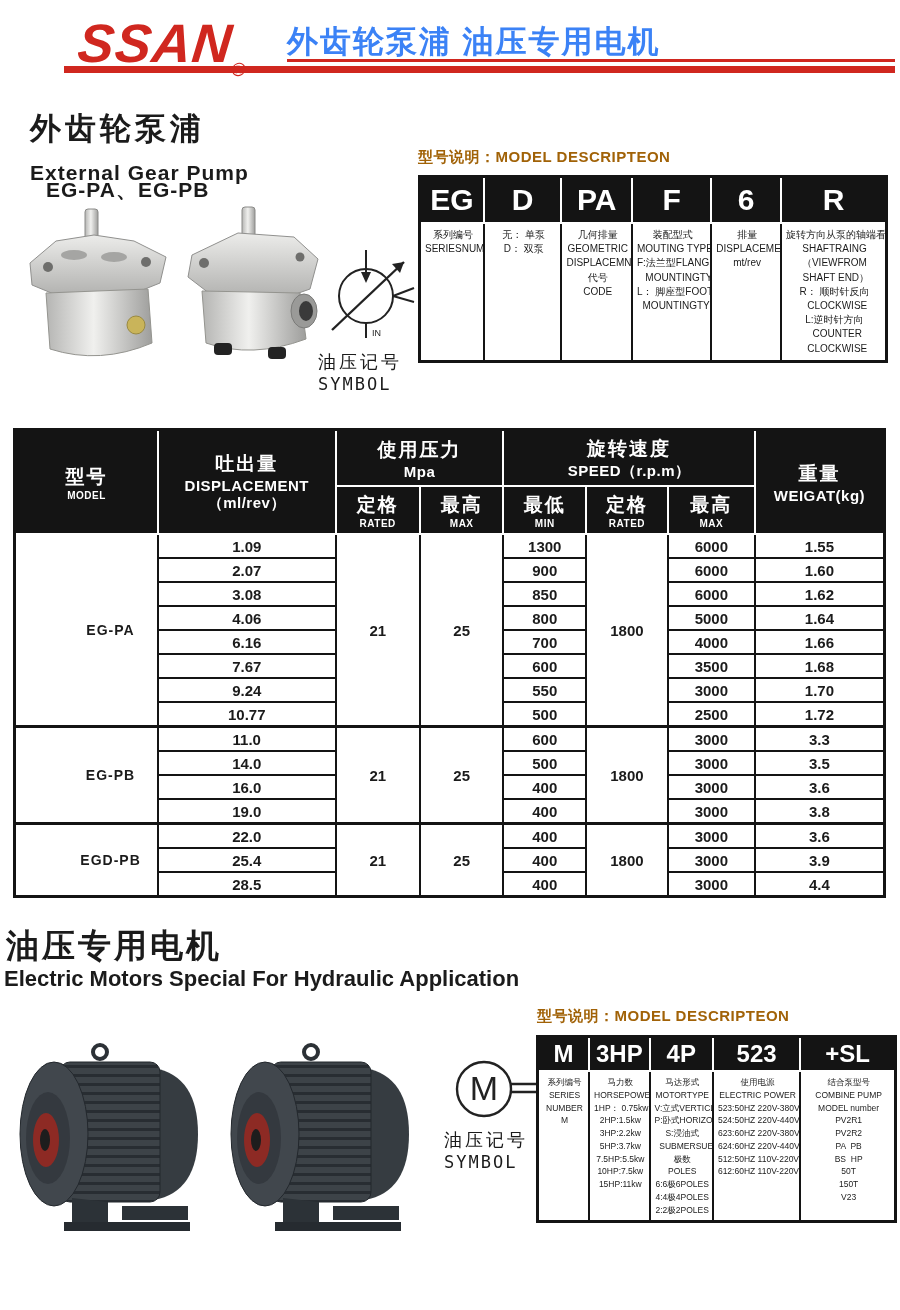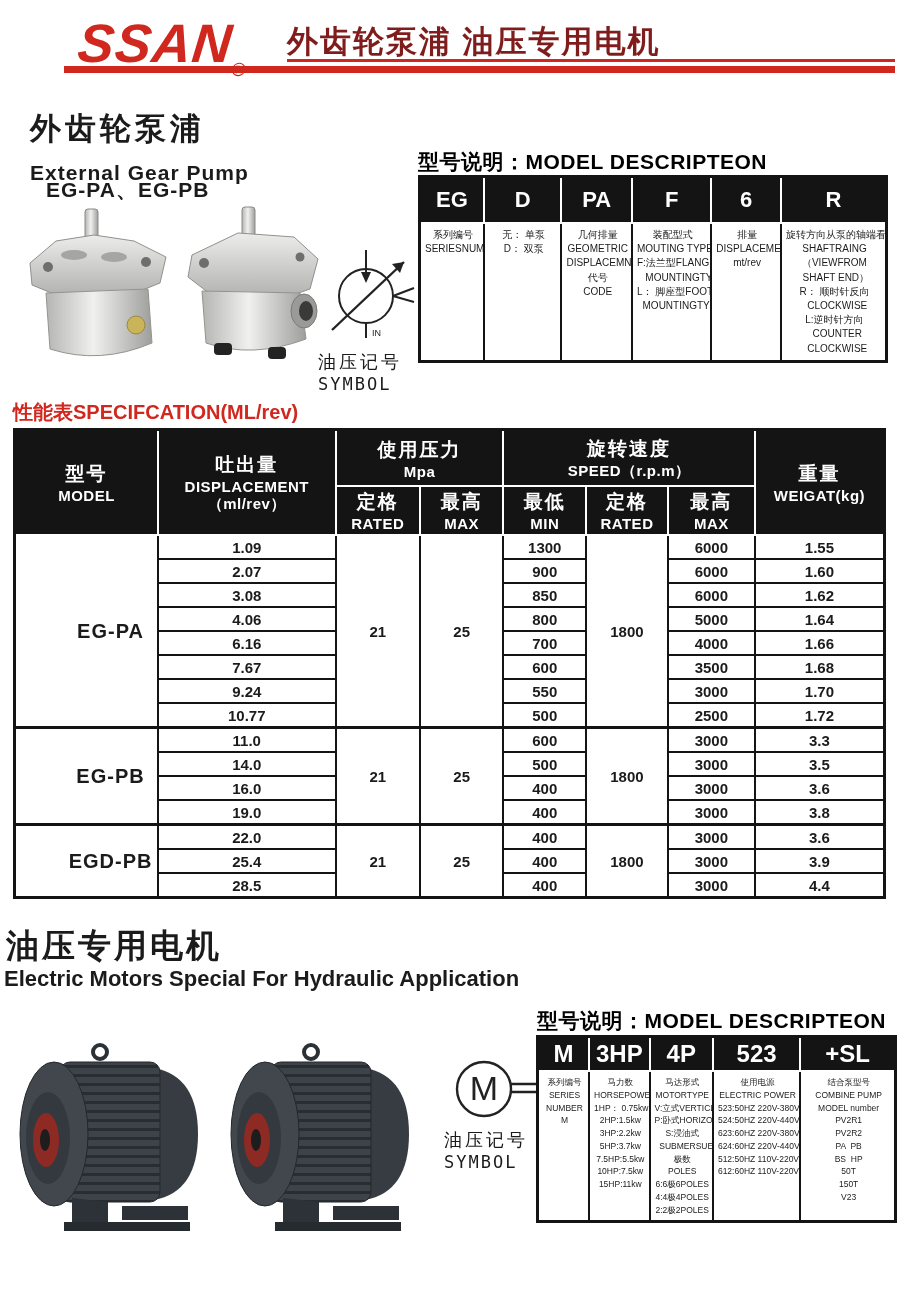--- a/index.html
+++ b/index.html
@@ -10,50 +10,50 @@
   }
   
   .brand{
     position:absolute;left:78px;top:12px;
     font-size:54px;font-weight:900;font-style:italic;color:#d0271f;
     letter-spacing:1px;transform:skewX(-6deg);
   }
   .brand .reg{font-size:19px;font-style:normal;font-weight:700;vertical-align:-14px;margin-left:2px;}
   .header-title{
     position:absolute;left:287px;top:21px;
-    font-size:31px;font-weight:700;color:#7f1d1d;letter-spacing:2px;white-space:nowrap;
+    font-size:31px;font-weight:700;color:#3b82f6;letter-spacing:2px;white-space:nowrap;
   }
   .rule-thin{position:absolute;left:287px;top:59px;width:608px;height:3px;background:#d0271f;}
   .rule-thick{position:absolute;left:64px;top:66px;width:831px;height:7px;background:#d0271f;}
 
   
   .pump-cn{position:absolute;left:30px;top:108px;font-size:31px;font-weight:900;letter-spacing:4px;}
   .pump-en{position:absolute;left:30px;top:161px;font-size:21px;font-weight:700;letter-spacing:1px;}
   .pump-models{position:absolute;left:46px;top:176px;font-size:21px;font-weight:700;letter-spacing:1px;}
   .pump-photos{position:absolute;left:22px;top:205px;display:flex;gap:8px;}
 
   
   .symbol-box{position:absolute;}
   .symbol-box.s1{left:318px;top:248px;width:118px;}
   .symbol-box.s2{left:444px;top:1056px;width:118px;}
   .symbol-cn{font-size:18px;letter-spacing:3px;margin-top:2px;}
   .symbol-en{font-size:17px;letter-spacing:2px;font-family:"DejaVu Sans Mono","Liberation Mono",monospace;}
 
   
-  .desc-title{position:absolute;color:#000000;font-weight:900;font-size:21px;letter-spacing:.5px;white-space:nowrap;}
+  .desc-title{position:absolute;color:#a16207;font-weight:900;font-size:15px;letter-spacing:.5px;white-space:nowrap;}
   .desc-title.t1{left:418px;top:148px;}
   .desc-title.t2{left:537px;top:1007px;}
   table.mdesc{border-collapse:collapse;table-layout:fixed;position:absolute;background:#fff;}
   table.mdesc.t1{left:418px;top:175px;width:470px;}
   table.mdesc.t2{left:536px;top:1035px;width:361px;}
   table.mdesc th{
     background:#141414;color:#fff;font-weight:900;border:2.5px solid #fff;
     text-align:center;vertical-align:middle;
   }
-  table.mdesc.t1 th{font-size:22px;height:42px;}
+  table.mdesc.t1 th{font-size:30px;height:42px;}
   table.mdesc.t2 th{font-size:24px;height:30px;}
   table.mdesc td{
     border:2.5px solid #141414;vertical-align:top;text-align:center;
     font-weight:400;white-space:pre;overflow:hidden;padding:4px 2px 4px 4px;
     line-height:1.42;
   }
   table.mdesc.t1 td{font-size:10px;height:128px;}
   table.mdesc.t2 td{font-size:8.5px;height:134px;line-height:1.5;}
   table.mdesc{border:3px solid #141414;}
 
@@ -63,27 +63,27 @@
     position:absolute;left:13px;top:428px;width:873px;
     border-collapse:collapse;table-layout:fixed;border:3px solid #141414;background:#fff;
   }
   table.spec thead th{
     background:#141414;color:#fff;border:2.5px solid #fff;
     text-align:center;vertical-align:middle;padding:2px 0;
   }
   table.spec thead tr.h1 th{height:50px;}
   table.spec thead tr.h2 th{height:42px;}
   .hcn{font-size:19px;font-weight:900;letter-spacing:2px;}
-  .hen{font-size:15px;font-weight:700;letter-spacing:.5px;}
+  .hen{font-size:10px;font-weight:700;letter-spacing:.5px;}
   .hen.big{font-size:15px;}
   table.spec tbody td, table.spec tbody th{
     border:2px solid #141414;text-align:center;vertical-align:middle;
     font-weight:700;font-size:15px;background:#fff;height:22px;padding:0;
   }
-  table.spec tbody th{font-size:20px;letter-spacing:1px;padding-left:48px;}
+  table.spec tbody th{font-size:14px;letter-spacing:1px;padding-left:48px;}
   table.spec tbody tr.group-start td, table.spec tbody tr.group-start th{border-top:3.5px solid #141414;}
 
   
   .motor-cn{position:absolute;left:6px;top:924px;font-size:33px;font-weight:900;letter-spacing:3px;}
   .motor-en{position:absolute;left:4px;top:966px;font-size:22px;font-weight:700;}
   .motor-photos{position:absolute;left:2px;top:1038px;display:flex;gap:6px;}
 
   .page-num{position:absolute;left:0;right:0;top:1282px;text-align:center;font-size:15px;font-weight:700;letter-spacing:2px;}
 </style>
 </head>
@@ -199,21 +199,20 @@
  SHAFT END）
 R： 顺时针反向
   CLOCKWISE
 L:逆时针方向
   COUNTER
   CLOCKWISE</td>
         </tr>
   </tbody>
     </table>
 
-  <div class="spec-title">性能表SPECIFCATION(ML/rev)</div>
   <table class="spec">
     <colgroup>
       <col style="width:16.5%">
         <col style="width:20.4%">
         <col style="width:9.7%">
         <col style="width:9.6%">
       <col style="width:9.5%">
         <col style="width:9.4%">
         <col style="width:10%">
         <col style="width:14.9%">

